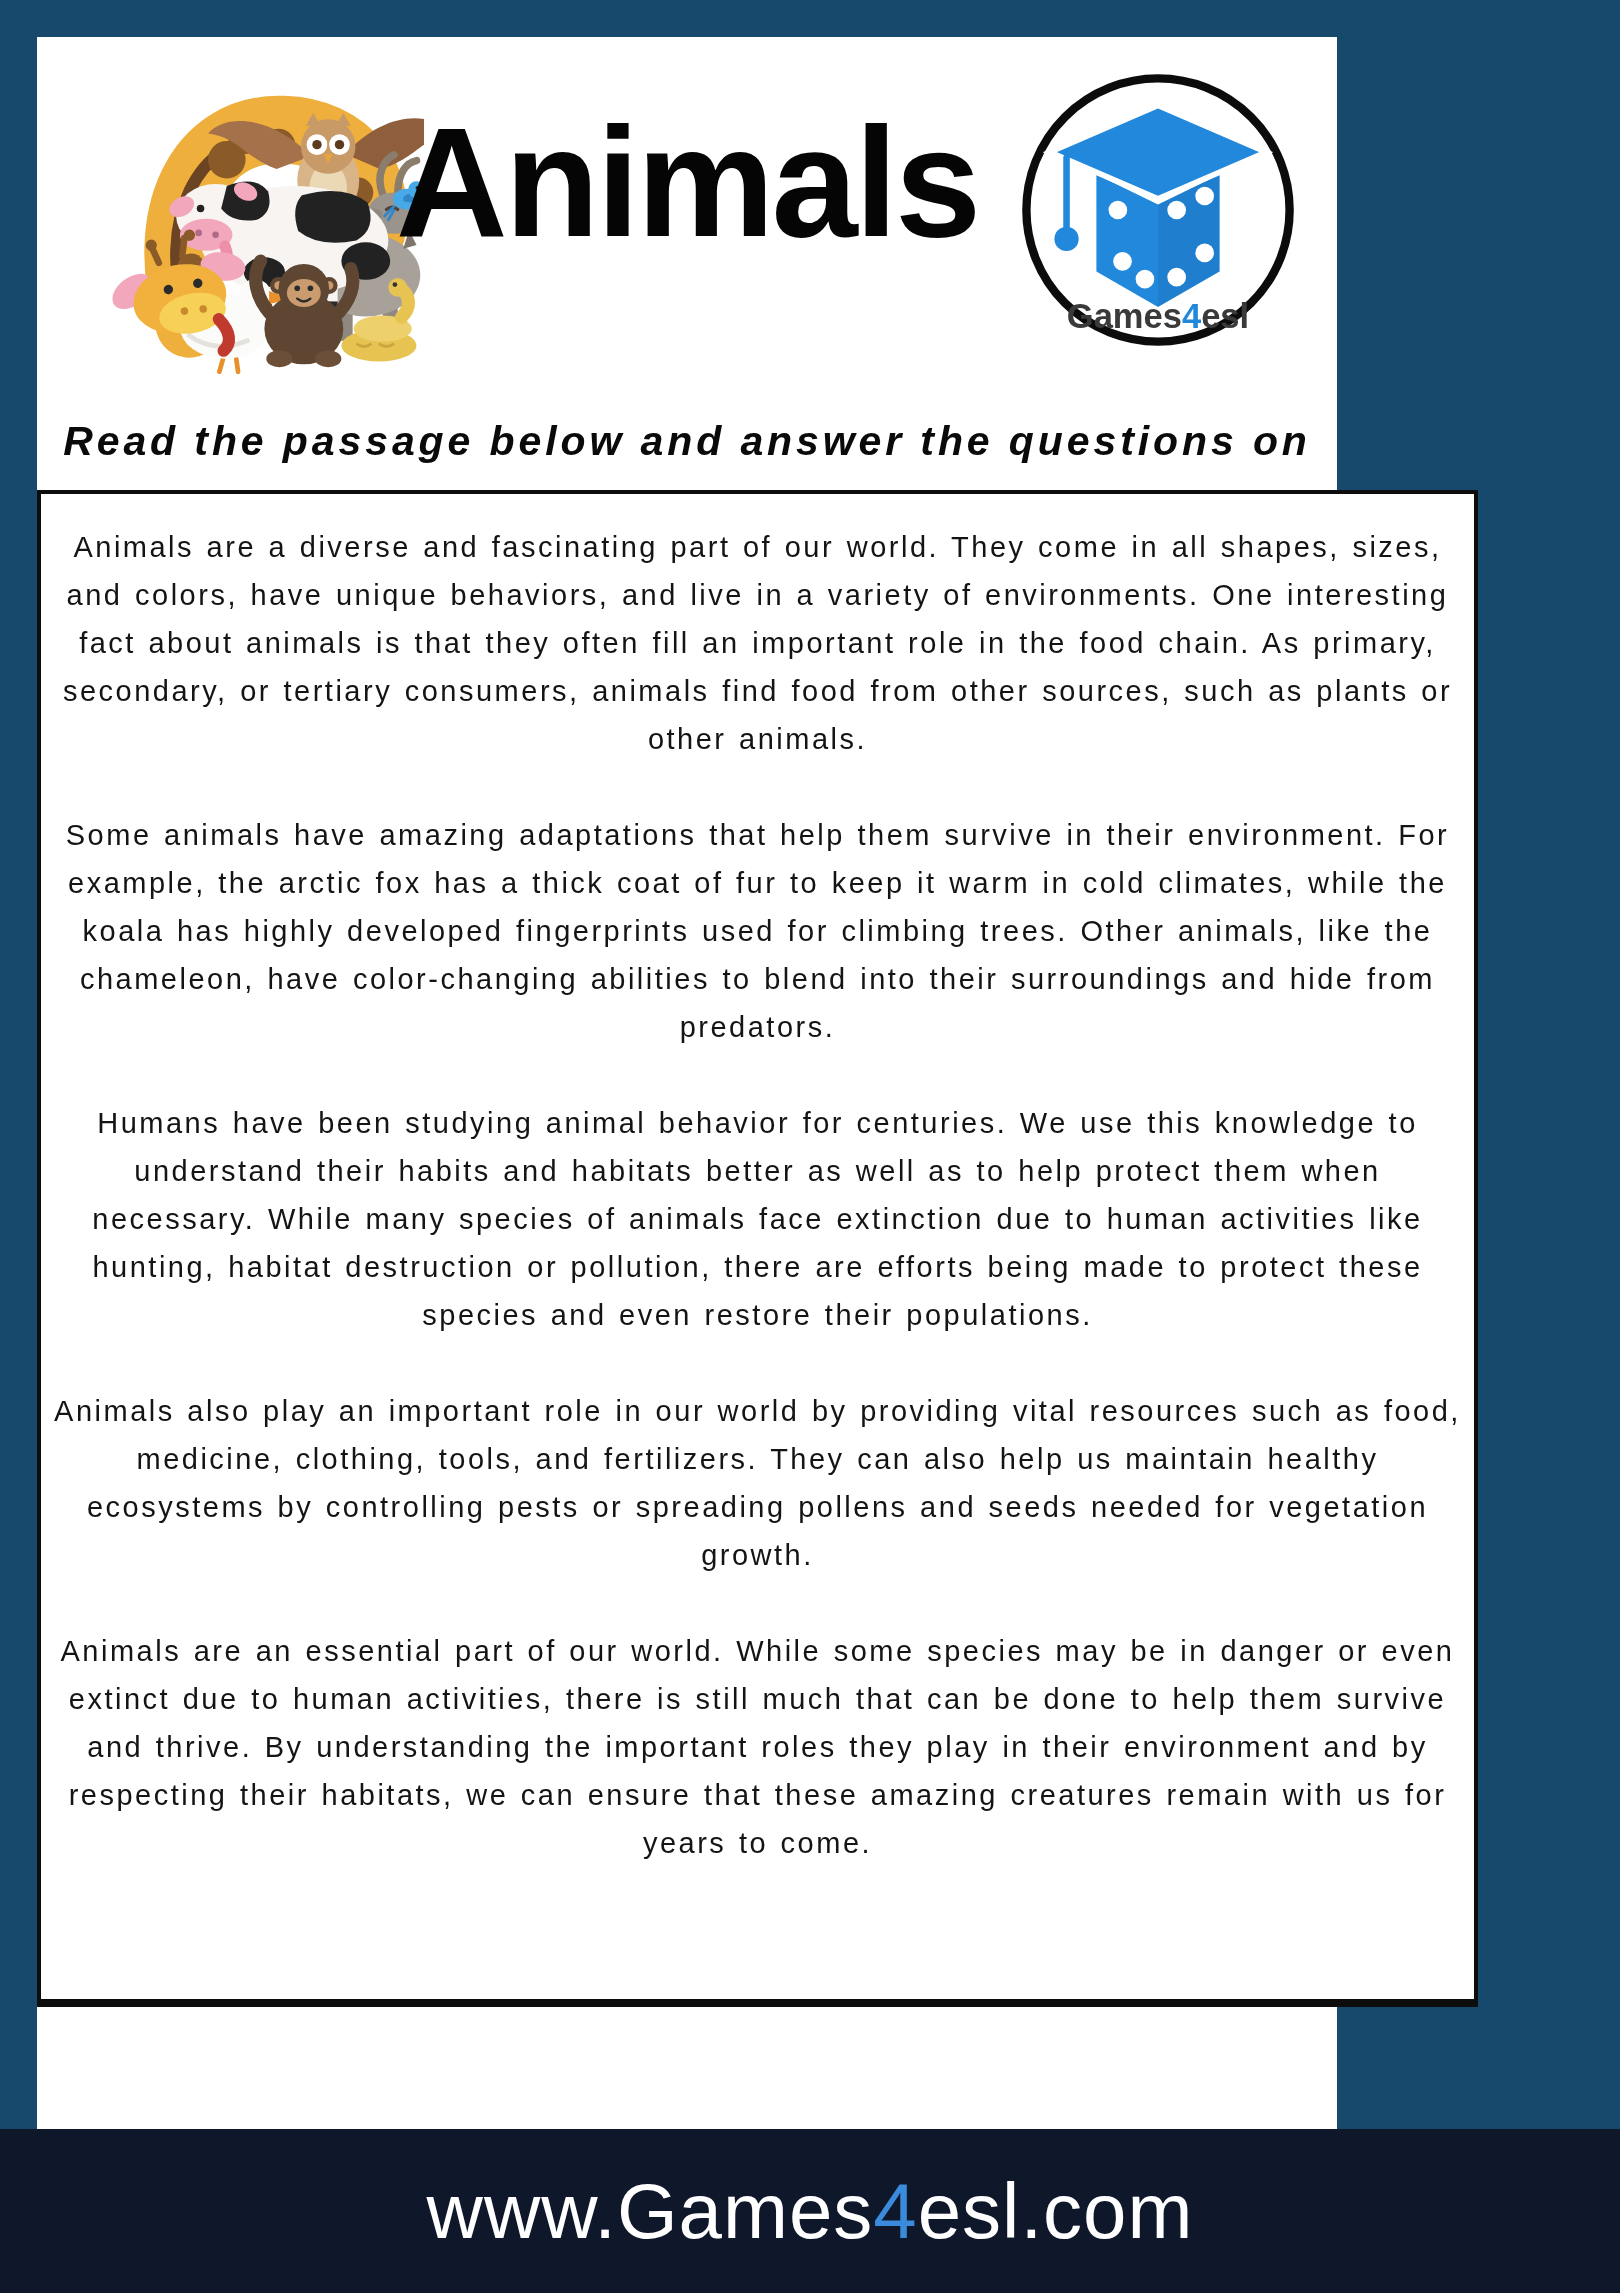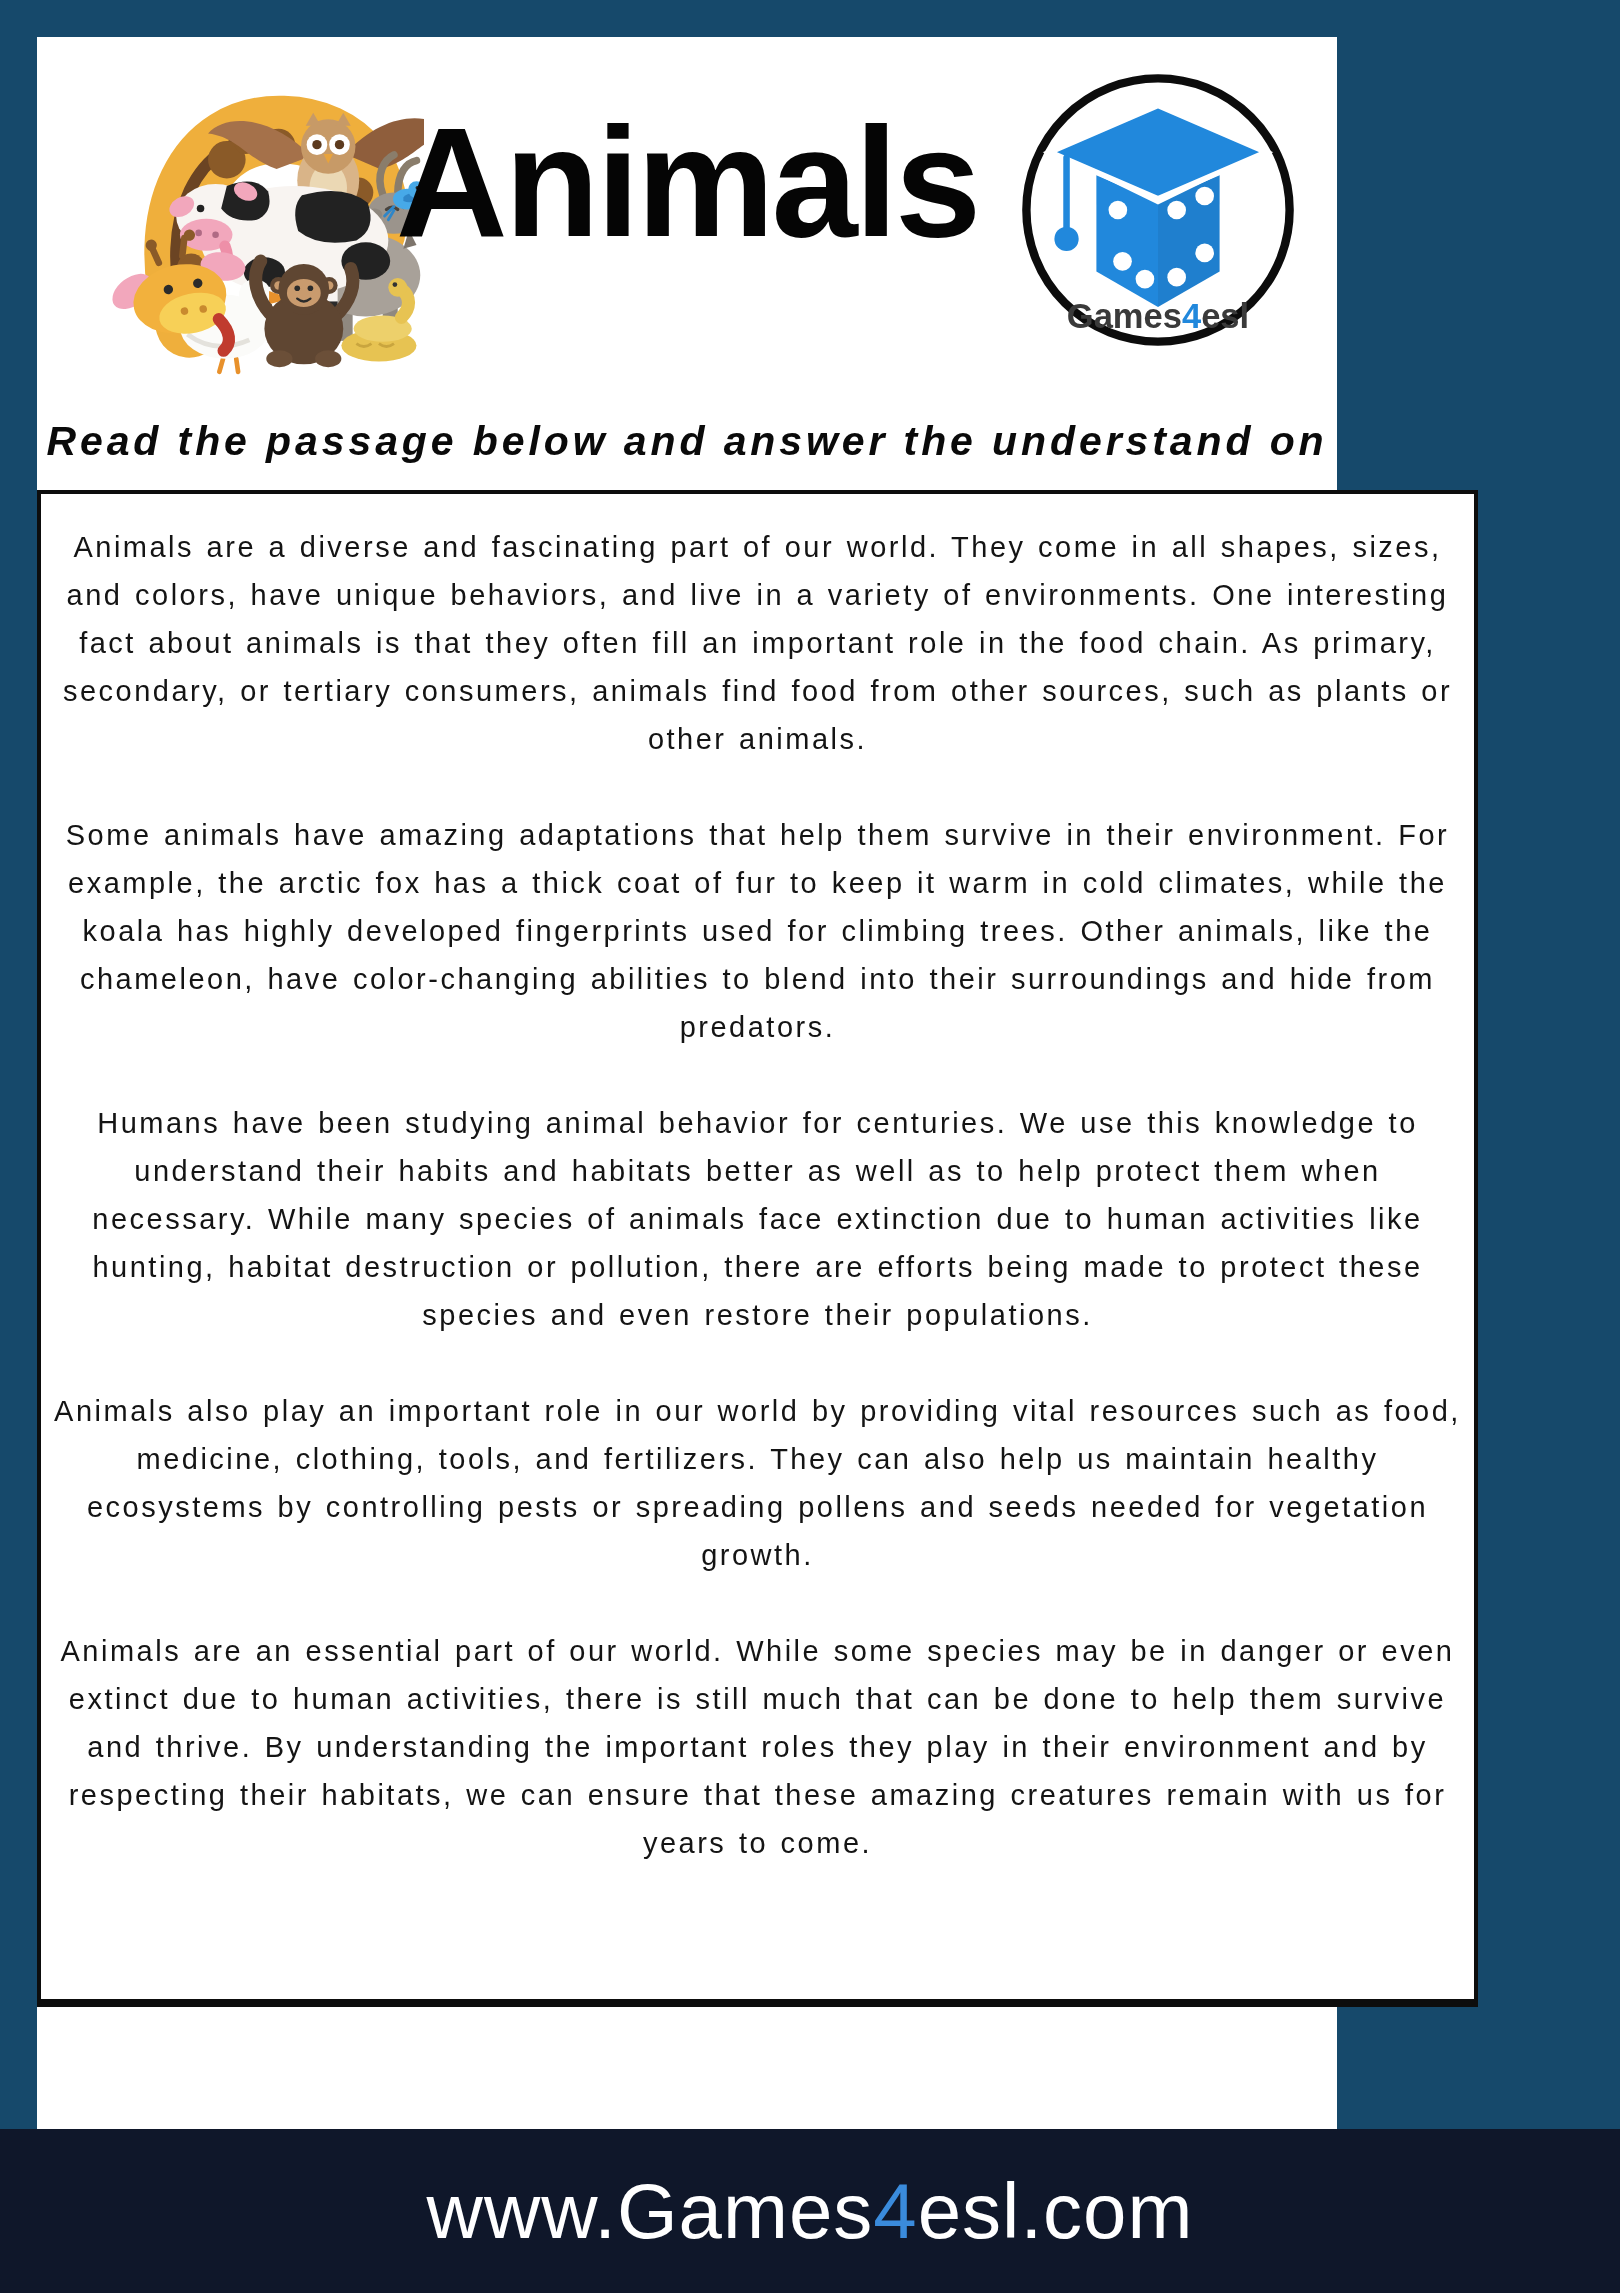--- a/index.html
+++ b/index.html
@@ -199,21 +199,21 @@
         <polygon points="150,38 266,88 150,138 34,88" fill="#2188DC" stroke="#ffffff" stroke-width="6"></polygon>
 
         <path d="M 52,94 L 52,168" stroke="#2188DC" stroke-width="7" stroke-linecap="round"></path>
         <circle cx="52" cy="181" r="13" fill="#2188DC"></circle>
       </g>
       <text x="150" y="276" text-anchor="middle" font-family="Liberation Sans, sans-serif" font-size="37" font-weight="bold"><tspan fill="#3A3A3A">Games</tspan><tspan fill="#2188DC">4</tspan><tspan fill="#3A3A3A">esl</tspan></text>
     </svg>
   </div>
 
   <div class="instruction">
-    <div>Read the passage below and answer the understand on</div>
+    <div>Read the passage below and answer the questions on</div>
   </div>
 
   <div class="passage-box">
     <p>Animals are a diverse and fascinating part of our world. They come in all shapes, sizes, and colors, have unique behaviors, and live in a variety of environments. One interesting fact about animals is that they often fill an important role in the food chain. As primary, secondary, or tertiary consumers, animals find food from other sources, such as plants or other animals.</p>
     <p>Some animals have amazing adaptations that help them survive in their environment. For example, the arctic fox has a thick coat of fur to keep it warm in cold climates, while the koala has highly developed fingerprints used for climbing trees. Other animals, like the chameleon, have color-changing abilities to blend into their surroundings and hide from predators.</p>
     <p>Humans have been studying animal behavior for centuries. We use this knowledge to understand their habits and habitats better as well as to help protect them when necessary. While many species of animals face extinction due to human activities like hunting, habitat destruction or pollution, there are efforts being made to protect these species and even restore their populations.</p>
     <p>Animals also play an important role in our world by providing vital resources such as food, medicine, clothing, tools, and fertilizers. They can also help us maintain healthy ecosystems by controlling pests or spreading pollens and seeds needed for vegetation growth.</p>
     <p>Animals are an essential part of our world. While some species may be in danger or even extinct due to human activities, there is still much that can be done to help them survive and thrive. By understanding the important roles they play in their environment and by respecting their habitats, we can ensure that these amazing creatures remain with us for years to come.</p>
   </div>
 

